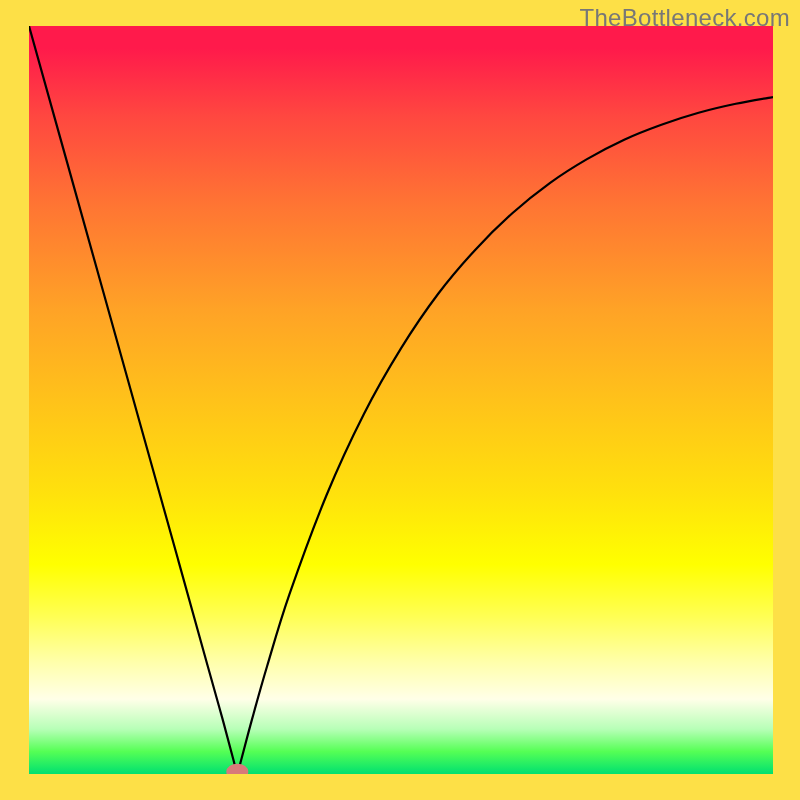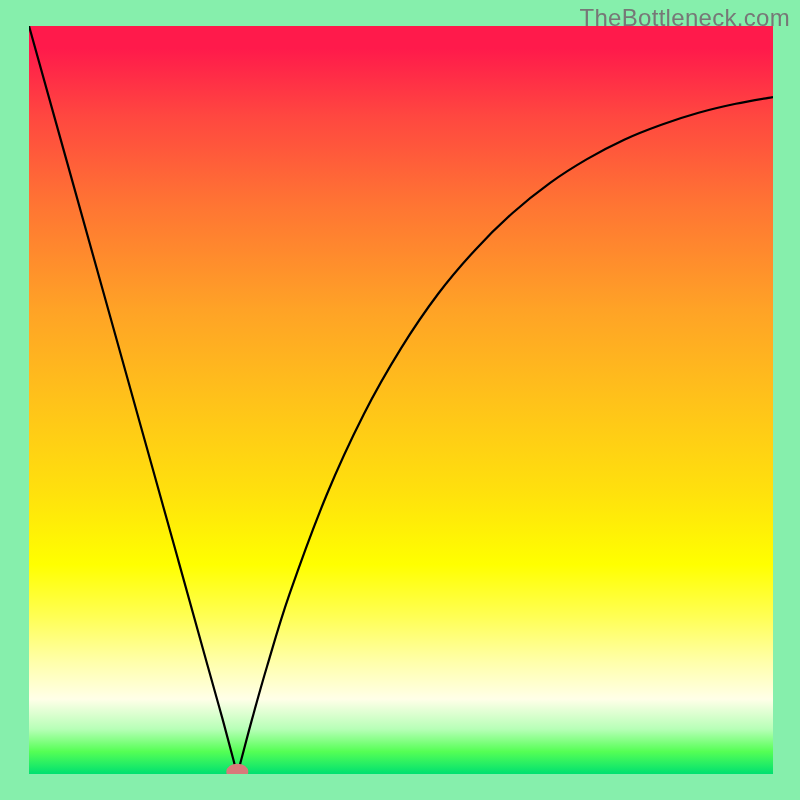--- a/index.html
+++ b/index.html
@@ -7,21 +7,21 @@
     padding: 0;
     width: 800px;
     height: 800px;
     overflow: hidden;
     font-family: Arial, Helvetica, sans-serif;
   }
   .frame {
     position: relative;
     width: 800px;
     height: 800px;
-    background: #86efac;
+    background: #fde047;
   }
   .plot-area {
     position: absolute;
     left: 29px;
     top: 26px;
     width: 744px;
     height: 748px;
     background: linear-gradient(to bottom,
       #ff1a4b 0%,
       #ff1a4b 3%,

